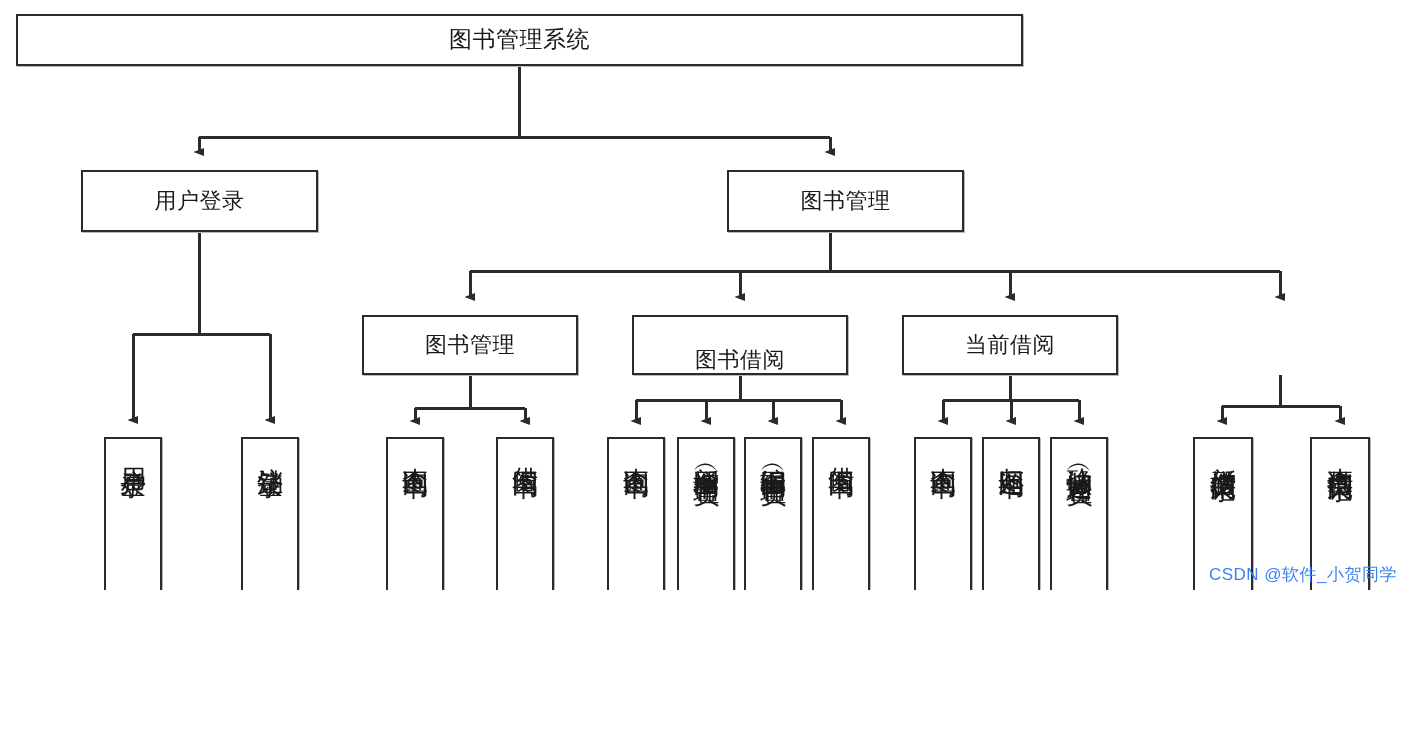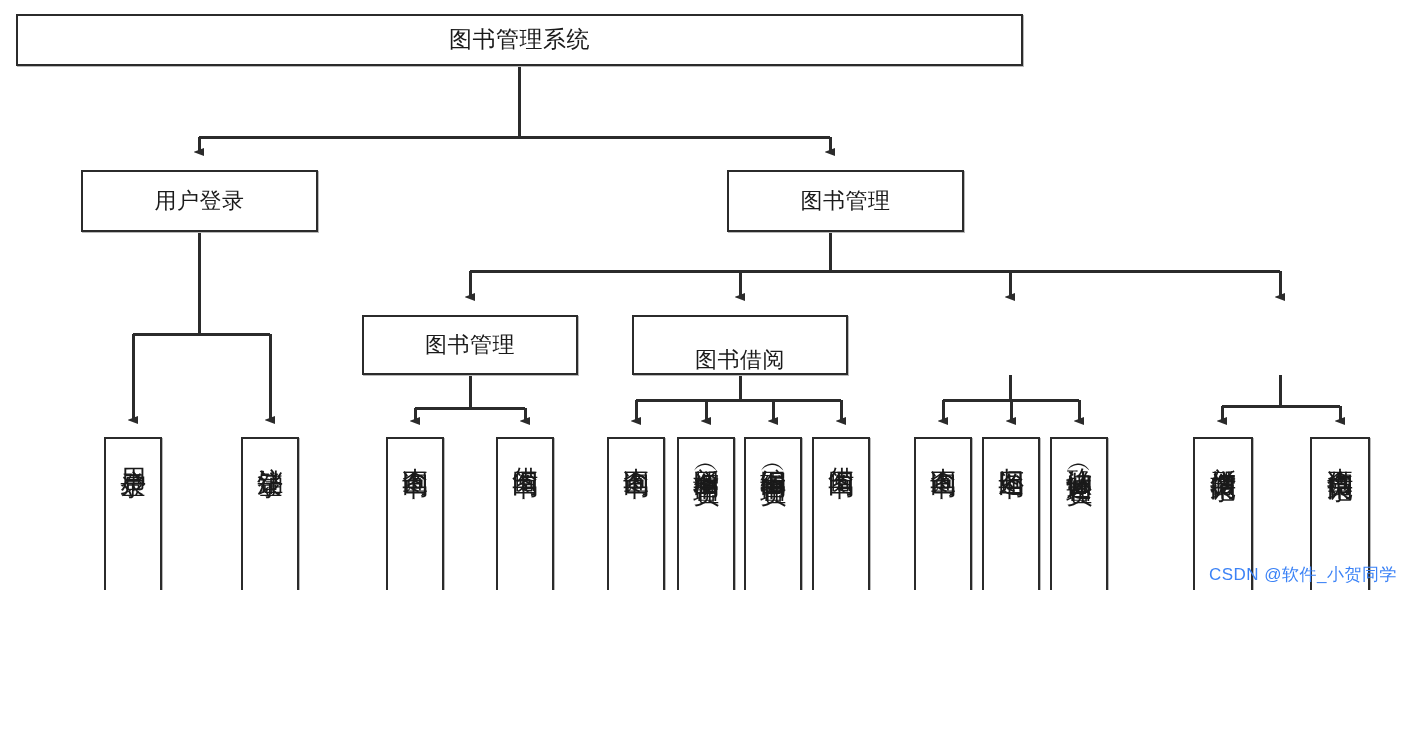--- a/index.html
+++ b/index.html
@@ -146,20 +146,23 @@
   <div class="node horiz" style="left:711px; top:170px; width:237px; height:62px;margin-left:16px;">
     <span class="node-label">图书管理</span>
   </div>
 
   <div class="node horiz" style="left:362px; top:315px; width:216px; height:60px;">
     <span class="node-label">图书管理</span>
   </div>
   <div class="node horiz" style="left:632px; top:315px; width:216px; height:60px;align-items:flex-end;">
     <span class="node-label">图书借阅</span>
   </div>
+  <div class="node horiz" style="left:902px; top:315px; width:216px; height:60px;">
+    <span class="node-label">当前借阅</span>
+  </div>
 
   <div class="node vert" style="left:104px; top:437px; width:58px; height:296px;">
     <span class="node-label">用户登录</span>
   </div>
   <div class="node vert" style="left:241px; top:437px; width:58px; height:296px;">
     <span class="node-label">注销登录</span>
   </div>
 
   <div class="node vert" style="left:386px; top:437px; width:58px; height:296px;">
     <span class="node-label">查询图书</span>

